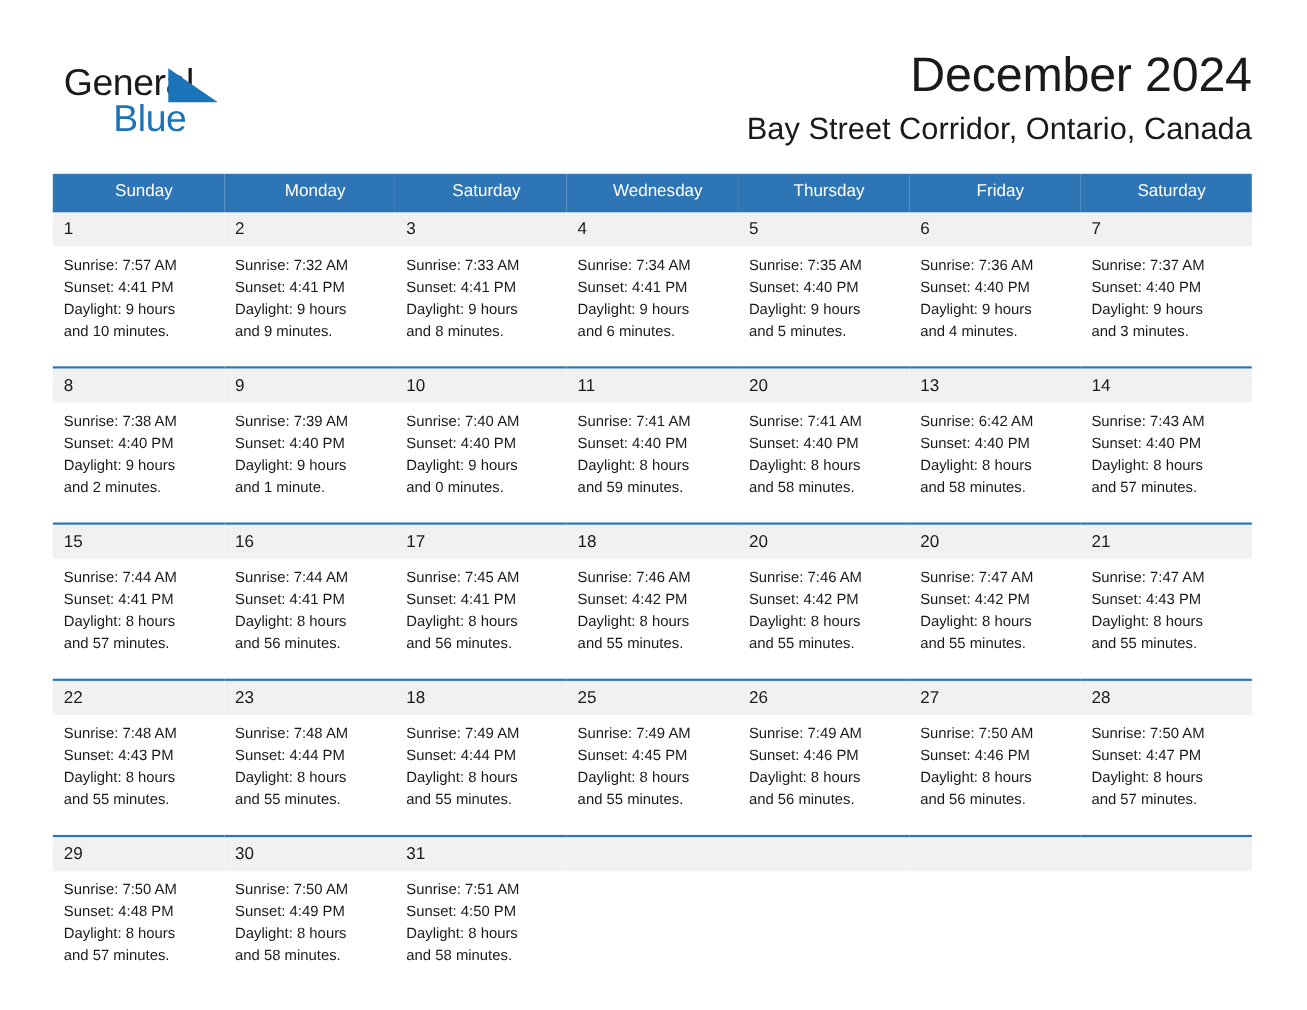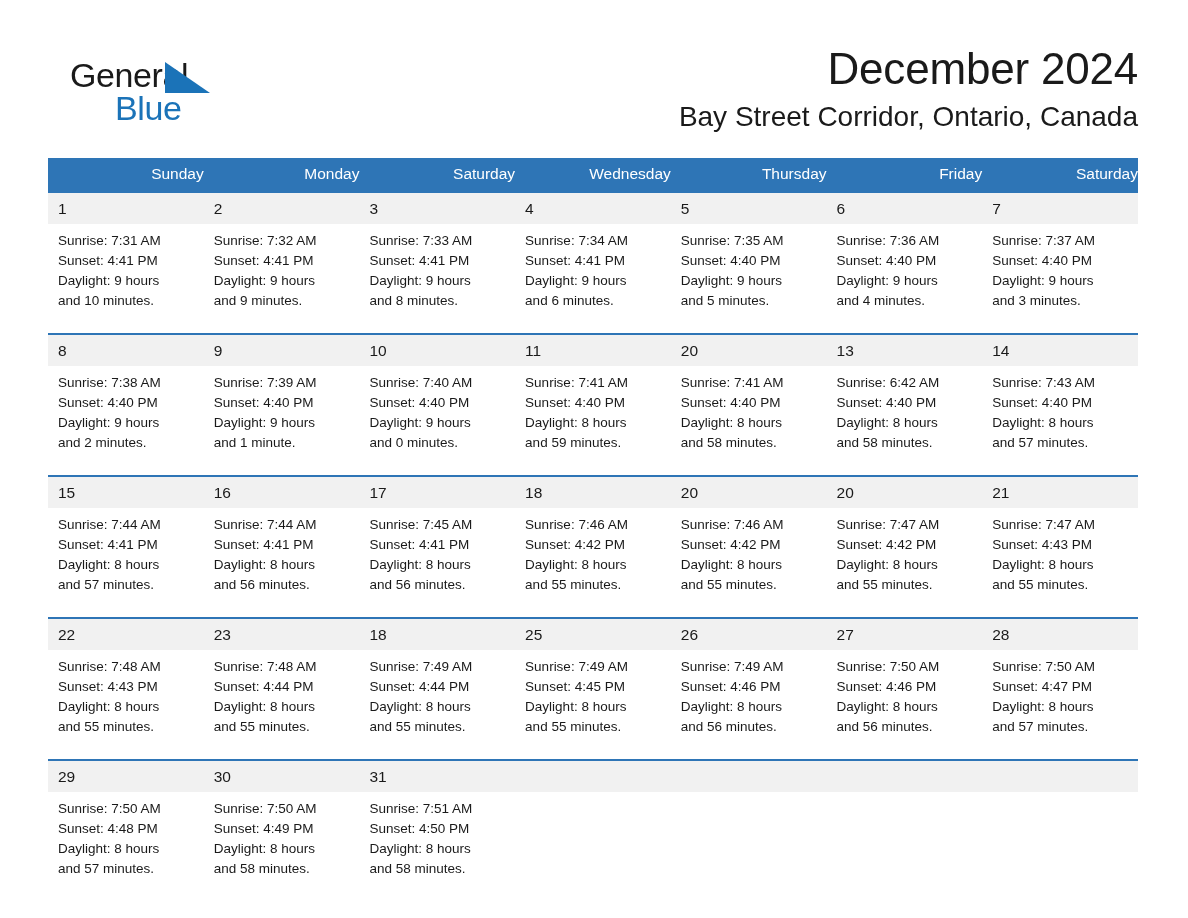--- a/index.html
+++ b/index.html
@@ -25,21 +25,21 @@
   .header {
     position: absolute;
     left: 48px;
     top: 42px;
     width: 1090px;
     height: 106px;
   }
 
   .logo {
     position: absolute;
-    left: 22px;
+    left: 10px;
     top: 14px;
     width: 200px;
     height: 76px;
   }
   .logo-general {
     position: absolute;
     left: 0px;
     top: 0px;
     font-size: 34px;
     line-height: 38px;
@@ -100,21 +100,21 @@
     table-layout: fixed;
   }
 
   .calendar col { width: 155.7px; }
 
   thead th {
     background: #2E75B6;
     color: #ffffff;
     font-size: 15.5px;
     font-weight: 400;
-    text-align: right;
+    text-align: center;
     padding: 7px 0 8px 10px;
     height: 17px;
     vertical-align: middle;
   }
 
   tbody td {
     vertical-align: top;
     padding: 0;
     border-top: 2px solid #2E75B6;
     background: #ffffff;
@@ -185,21 +185,21 @@
         <th>Thursday</th>
         <th>Friday</th>
         <th>Saturday</th>
       </tr>
     </thead>
     <tbody id="calendar-body">
         <tr>
           <td>
             <div class="daynum">1</div>
             <div class="details">
-              <div>Sunrise: 7:31 AM</div>
+              <div>Sunrise: 7:57 AM</div>
               <div>Sunset: 4:41 PM</div>
               <div>Daylight: 9 hours</div>
               <div>and 10 minutes.</div>
             </div>
           </td>
           <td>
             <div class="daynum">2</div>
             <div class="details">
               <div>Sunrise: 7:32 AM</div>
               <div>Sunset: 4:41 PM</div>

